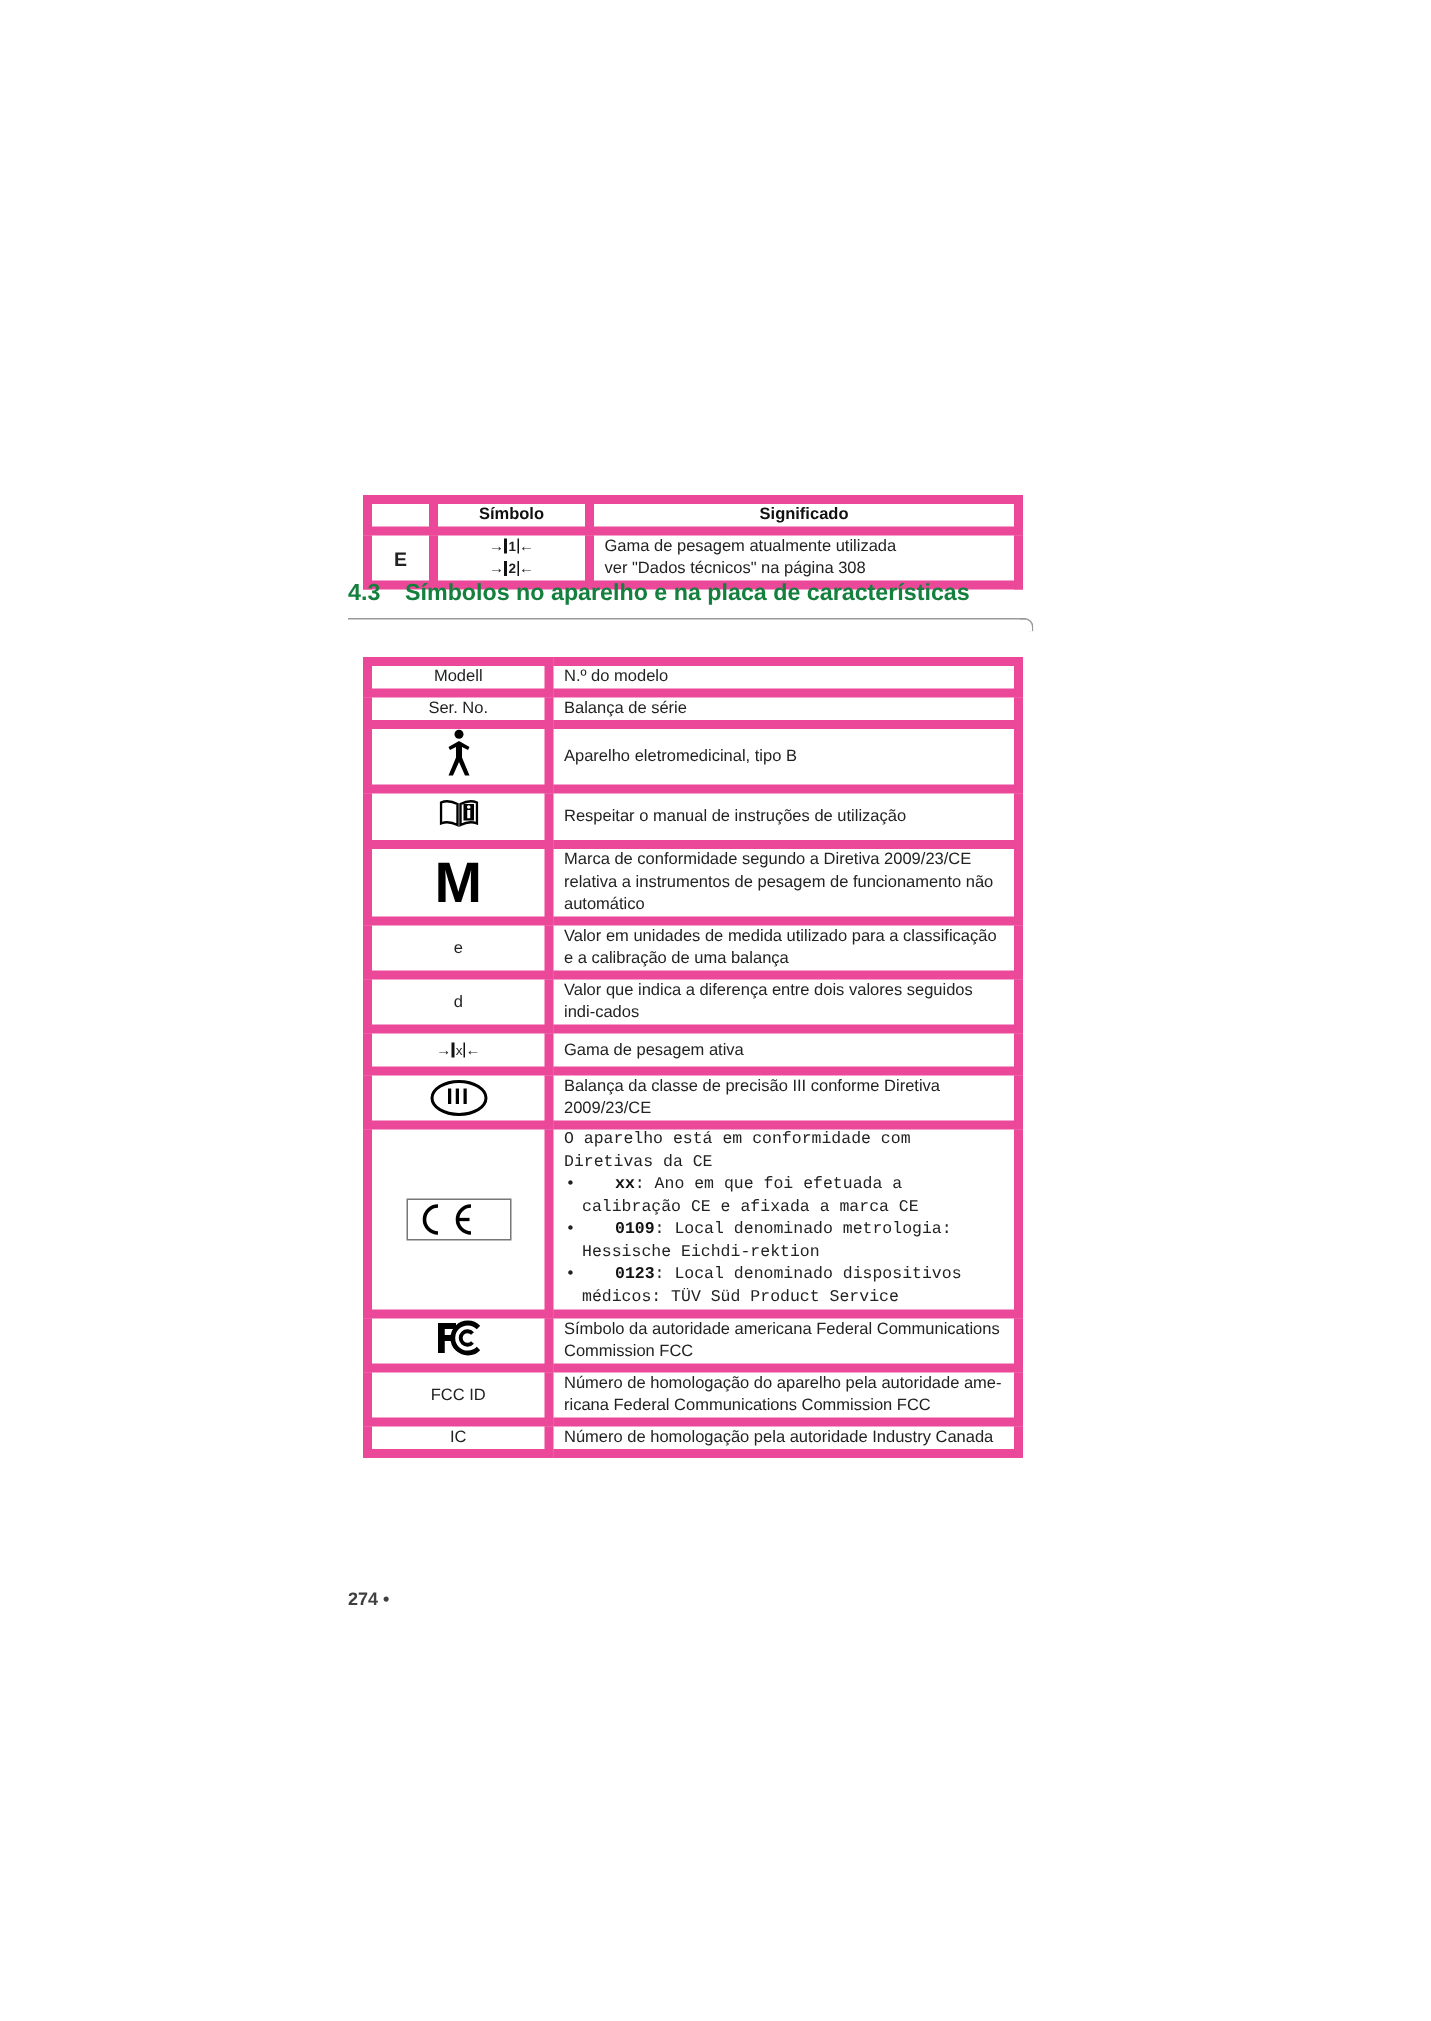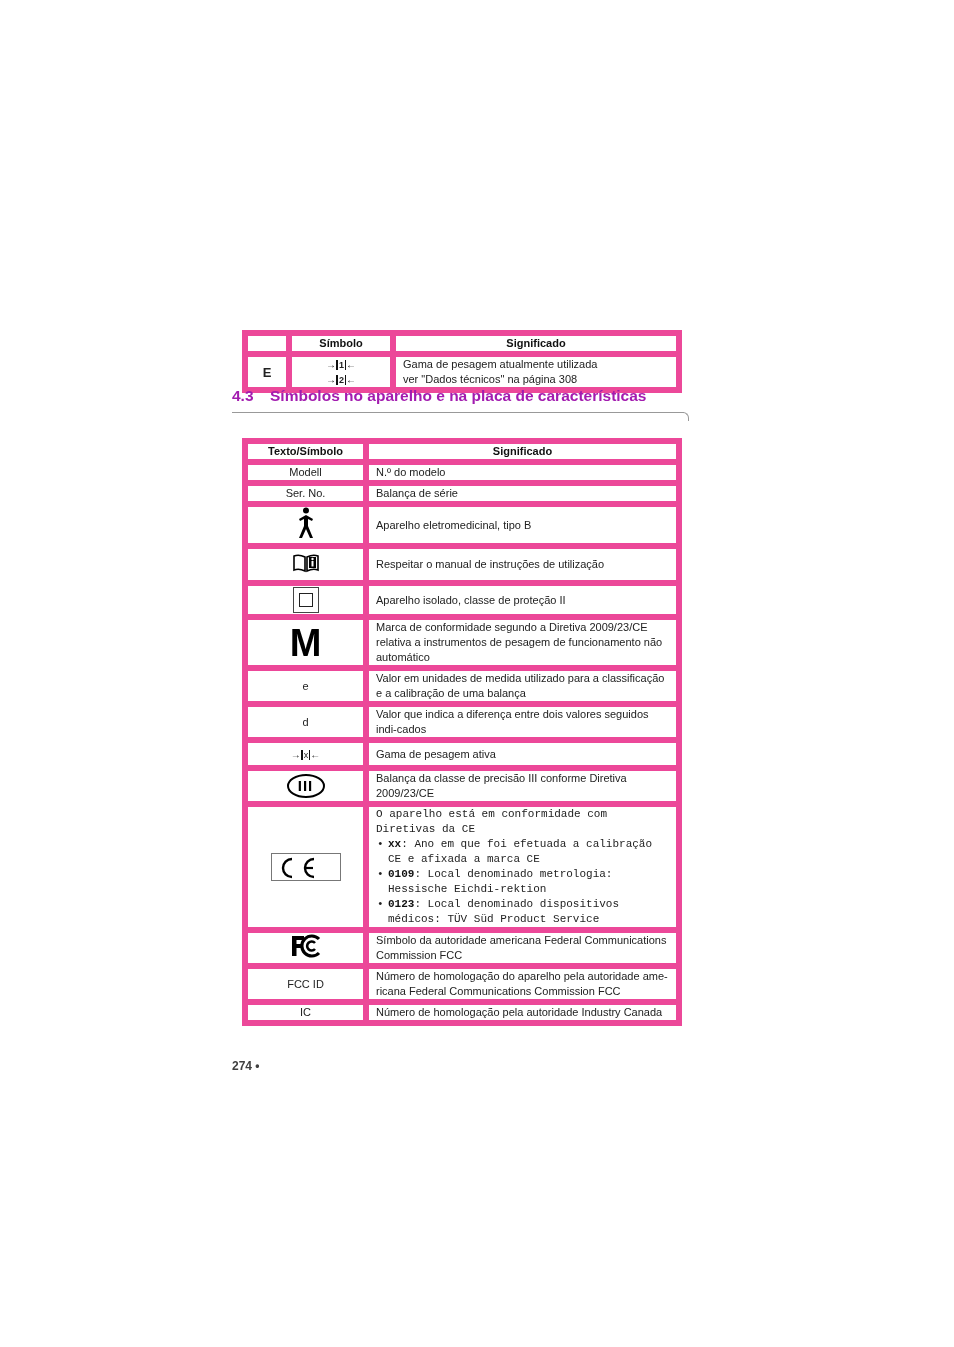--- a/index.html
+++ b/index.html
@@ -6,29 +6,29 @@
   body { width:954px; height:1347px; position:relative; font-family:"Liberation Sans", sans-serif; color:#222; }
   table { border-collapse:collapse; position:absolute; font-size:11px; line-height:15px; }
   td, th { border:6px solid #ec4899; padding:0 7px; vertical-align:middle; }
   th { font-weight:bold; text-align:center; height:14px; color:#111; }
   .t1 { left:242px; top:330px; width:440px; }
   .t1 .c0 { width:24px; text-align:center; font-weight:bold; font-size:13px; }
   .t1 .c1 { width:84px; text-align:center; }
   .t2 { left:242px; top:438px; width:440px; }
   .t2 .sym { width:101px; text-align:center; }
   .t2 .mean { text-align:left; }
-  .heading { position:absolute; left:232px; top:387px; font-weight:bold; font-size:15.5px; color:#a21caf; }
+  .heading { position:absolute; left:232px; top:387px; font-weight:bold; font-size:15.5px; color:#15803d; }
   .heading .num { display:inline-block; width:38px; }
   .rule { position:absolute; left:232px; top:412px; width:452px; height:1px; background:#999; }
   .rule-end { position:absolute; left:680px; top:412px; width:8px; height:8px; border-top:1px solid #999; border-right:1px solid #999; border-top-right-radius:6px; }
   .pagenum { position:absolute; left:232px; top:1035px; font-weight:bold; font-size:12px; color:#404040;margin-top:24px; }
   ul { margin:0; padding:0 0 0 12px; list-style:none; }
   li { position:relative; }
   li::before { content:"•"; position:absolute; left:-11px; }
-  b { color:#111; }
+  b { color:#111;margin-left:22px; }
   .rangeicon { font-size:10px; font-weight:bold; letter-spacing:0; }
   .rangeicon .box { display:inline-block; border-left:2px solid #111; border-right:1px solid #111; padding:0 1px; font-size:9px; line-height:10px; }
   .M { font-size:38px; font-weight:bold; line-height:38px; color:#000; }
   .ce { display:inline-block; width:70px; height:28px; border:1px solid #777; font-size:24px; line-height:28px; text-align:left; padding-left:6px; box-sizing:border-box; letter-spacing:3px; color:#000; }
   .ce-wrap { text-align:center; }
   .ovalIII { display:inline-block; width:34px; height:20px; border:2px solid #000; border-radius:50%; font-weight:bold; font-size:15px; line-height:20px; text-align:center; color:#000; letter-spacing:1px; }
   .sqbox { display:inline-block; width:24px; height:24px; border:1px solid #444; position:relative; vertical-align:middle; }
   .sqbox::after { content:""; position:absolute; left:5px; top:5px; width:12px; height:12px; border:1px solid #222; }
 </style>
 </head>
@@ -56,24 +56,20 @@
   </table>
 
 <div class="heading">
   <span class="num">4.3</span><span>Símbolos no aparelho e na placa de características</span>
 </div>
 <div class="rule"></div>
 <div class="rule-end"></div>
 
 <table class="t2">
   <tbody>
-      <tr>
-    <th class="sym">Texto/Símbolo</th>
-    <th>Significado</th>
-  </tr>
   <tr style="height:15px;">
     <td class="sym">Modell</td>
     <td class="mean">N.º do modelo</td>
   </tr>
   <tr style="height:15px;padding-left:21px;">
     <td class="sym">Ser. No.</td>
     <td class="mean">Balança de série</td>
   </tr>
   <tr style="height:38px;">
     <td class="sym">
@@ -88,26 +84,20 @@
     <td class="sym">
       <svg width="26" height="20" viewBox="0 0 26 20">
         <path d="M1 3 L1 17 Q6 15 12 18 L12 4 Q6 1 1 3 Z" fill="none" stroke="#000" stroke-width="1.6"></path>
         <path d="M25 3 L25 17 Q20 15 14 18 L14 4 Q20 1 25 3 Z" fill="none" stroke="#000" stroke-width="1.6"></path>
         <rect x="16" y="4" width="7" height="11" fill="#000"></rect>
         <circle cx="19.5" cy="6" r="1.2" fill="#fff"></circle>
         <rect x="18.5" y="8" width="2" height="5.5" fill="#fff"></rect>
       </svg>
     </td>
     <td class="mean">Respeitar o manual de instruções de utilização</td>
-  </tr>
-  <tr style="height:34px;">
-    <td class="sym">
-      <span class="sqbox"></span>
-    </td>
-    <td class="mean">Aparelho isolado, classe de proteção II</td>
   </tr>
   <tr style="height:44px;">
     <td class="sym">
       <span class="M">M</span>
     </td>
     <td class="mean">Marca de conformidade segundo a Diretiva 2009/23/CE relativa a instrumentos de pesagem de funcionamento não automático</td>
   </tr>
   <tr style="height:29px;">
     <td class="sym">e</td>
     <td class="mean">Valor em unidades de medida utilizado para a classificação e a calibração de uma balança</td>

